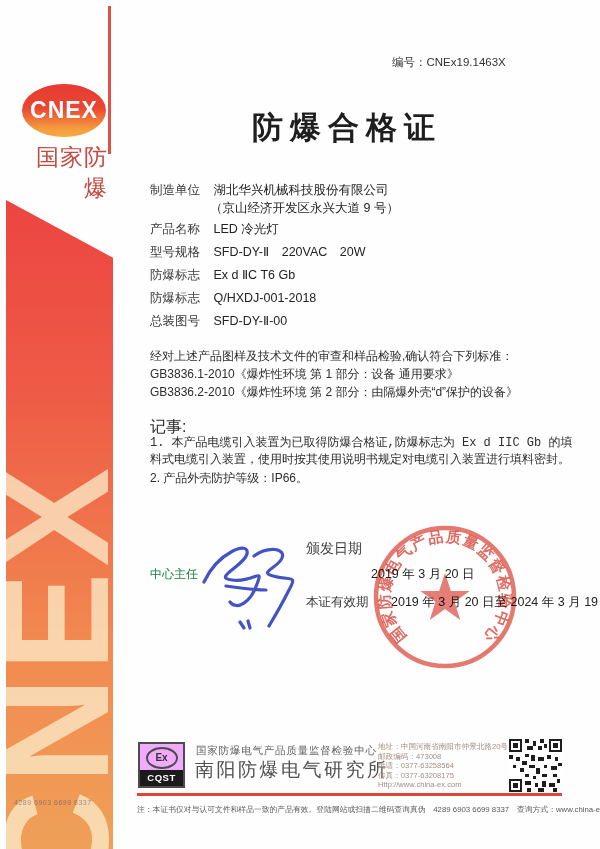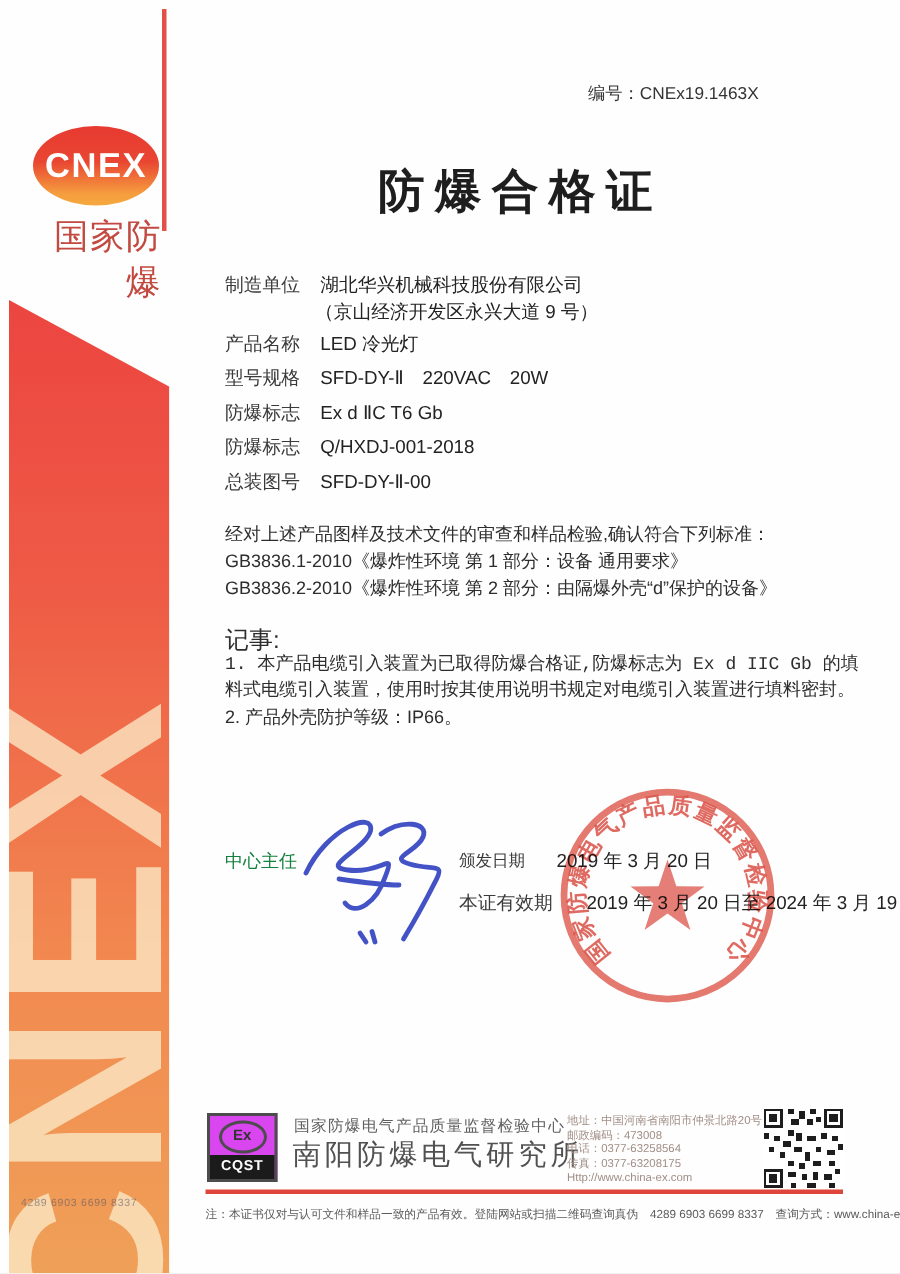--- a/index.html
+++ b/index.html
@@ -49,29 +49,29 @@
   .r1{top:221px}.r2{top:244px}.r3{top:267px}.r4{top:290px}.r5{top:313px}
   
   .std{position:absolute;left:150px;font-size:12px;color:#2d2d2d;white-space:nowrap;}
   .std1{top:348px}.std2{top:366px}.std3{top:384px}
   .notes-h{position:absolute;left:150px;top:417px;font-size:16px;color:#2d2d2d;}
   .notes-1{position:absolute;left:150px;top:435px;width:432px;font-size:12px;line-height:17px;color:#2d2d2d;font-family:Liberation Mono, monospace;}
   .notes-2{position:absolute;left:150px;top:470px;font-size:12px;color:#2d2d2d;}
   
   .lbl-director{position:absolute;left:150px;top:566px;font-size:12px;color:#15803d;}
   .sig{position:absolute;left:196px;top:538px;}
-  .lbl-issue{position:absolute;left:306px;top:566px;font-size:11px;color:#3a3a3a;}
+  .lbl-issue{position:absolute;left:306px;top:540px;font-size:14px;color:#3a3a3a;}
   .val-issue{position:absolute;left:371px;top:566px;font-size:12.5px;color:#232323;}
   .lbl-valid{position:absolute;left:306px;top:594px;font-size:12.5px;color:#3a3a3a;}
   .val-valid{position:absolute;left:391px;top:594px;font-size:12.5px;color:#232323;white-space:nowrap;}
   .seal{position:absolute;left:365px;top:517px;mix-blend-mode:multiply;opacity:.92;}
   
   .logo-box{
     position:absolute;left:138px;top:742px;width:47px;height:46px;
-    border:2px solid #4c4c4c;box-sizing:border-box;background:#d946ef;
+    border:2px solid #4c4c4c;box-sizing:border-box;background:#f0abfc;
   }
   .ex-oval{
     margin:3px auto 0;width:28px;height:18px;border:2px solid #4c4c4c;border-radius:50%;
     font-size:10px;font-weight:bold;text-align:center;line-height:17px;color:#333;
   }
   .cqst-bar{
     position:absolute;bottom:0;left:0;width:100%;height:16px;background:#1b1b1b;
     color:#fff;font-size:9.5px;font-weight:bold;text-align:center;line-height:16px;letter-spacing:.5px;
   }
   .center-name{position:absolute;left:196px;top:744px;font-size:10.5px;color:#5f5f5f;letter-spacing:.8px;}

